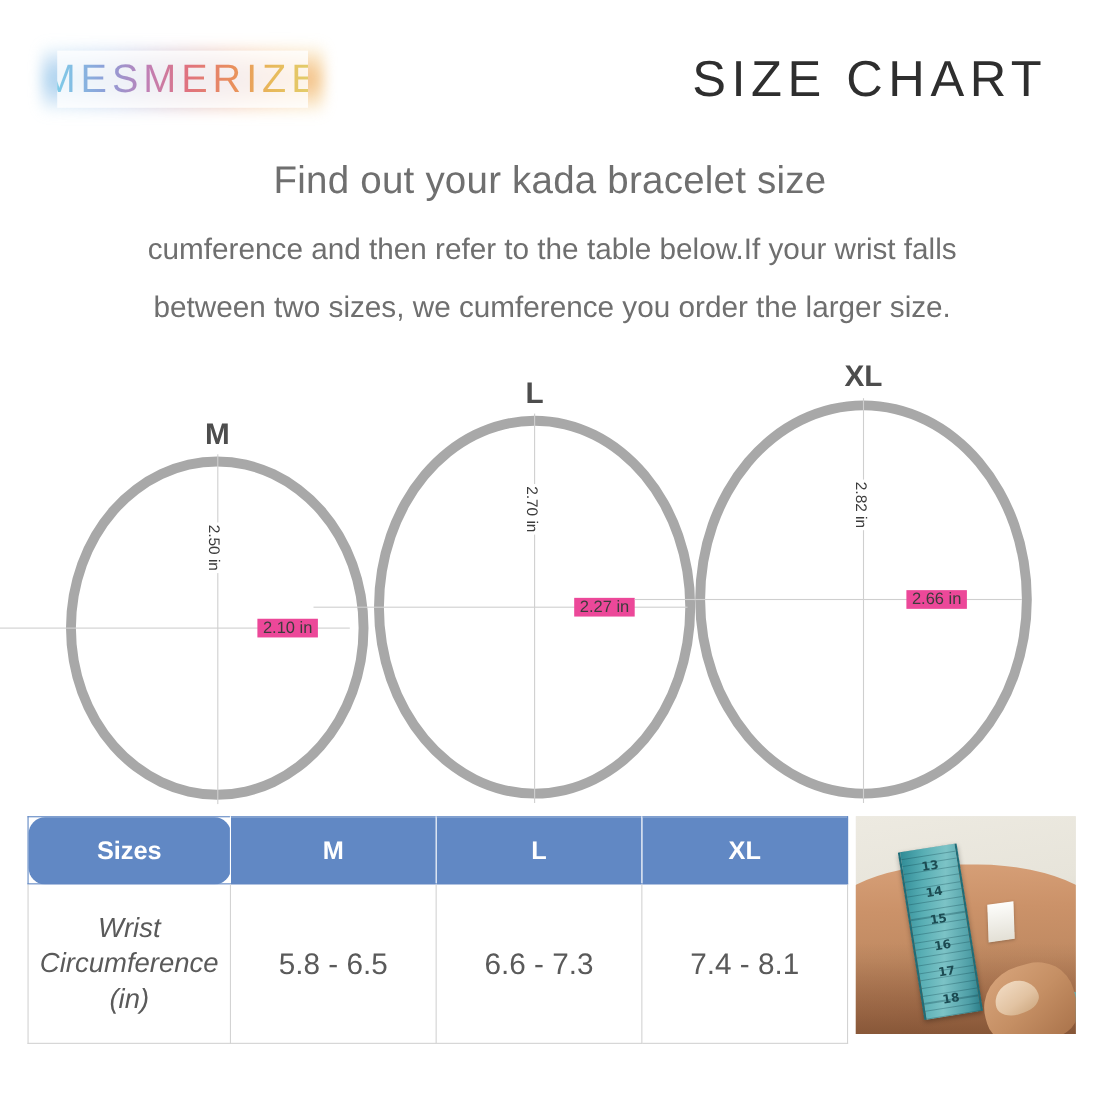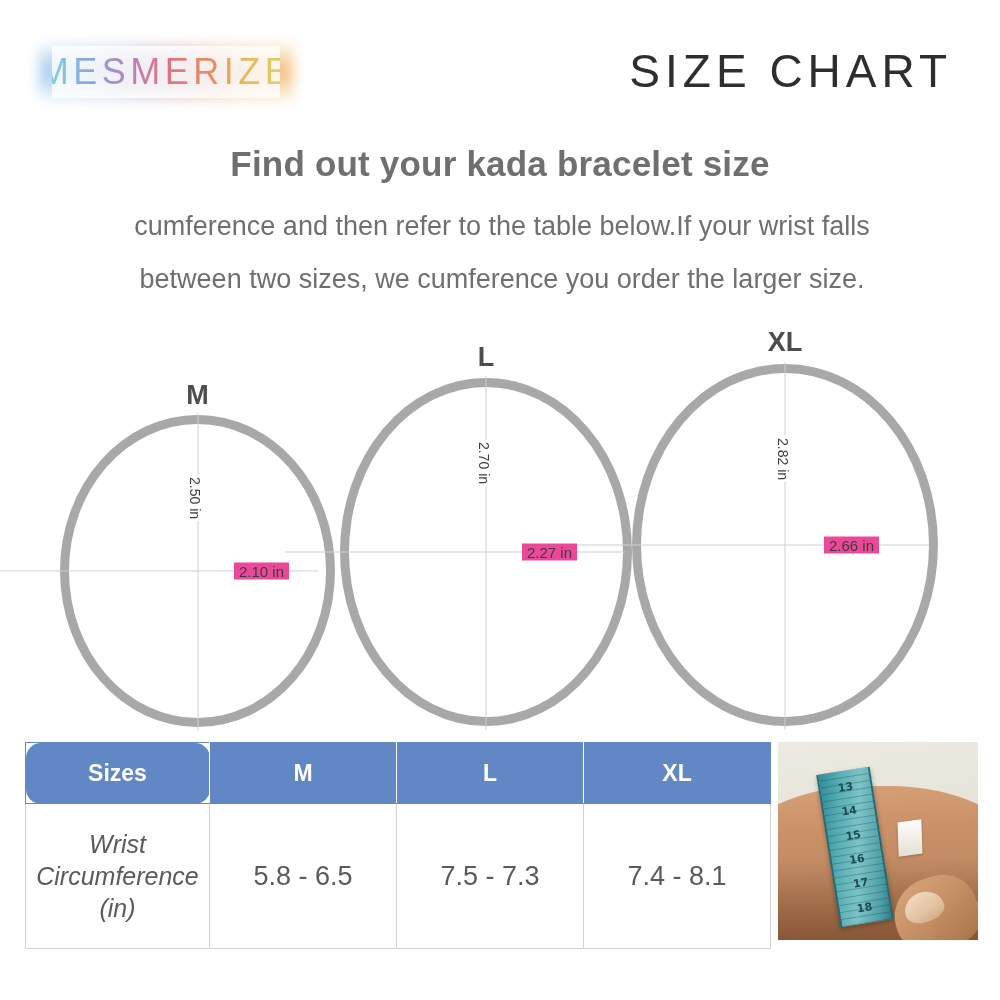--- a/index.html
+++ b/index.html
@@ -81,21 +81,21 @@
   }
 
   
   .headline {
     position: absolute;
     left: 0;
     right: 0;
     top: 144px;
     text-align: center;
     font-size: 35px;
-    font-weight: 700;
+    font-weight: 400;
     color: #6f6f6f;
     letter-spacing: 0.2px;
   }
   .intro {
     position: absolute;
     left: 52px;
     width: 900px;
     top: 200px;
     font-size: 27px;
     line-height: 1.95;
@@ -365,21 +365,21 @@
     </tr>
   </thead>
   <tbody>
     <tr>
       <td class="rowhead">
         <div>Wrist</div>
         <div>Circumference</div>
         <div>(in)</div>
       </td>
       <td>5.8 - 6.5</td>
-      <td>7.5 - 7.3</td>
+      <td>6.6 - 7.3</td>
       <td>7.4 - 8.1</td>
     </tr>
   </tbody>
 </table>
 
 <div class="photo">
   <div class="ph-bg"></div>
   <div class="ph-arm"></div>
   <div class="ph-arm-shade"></div>
   <div class="ph-tape">

